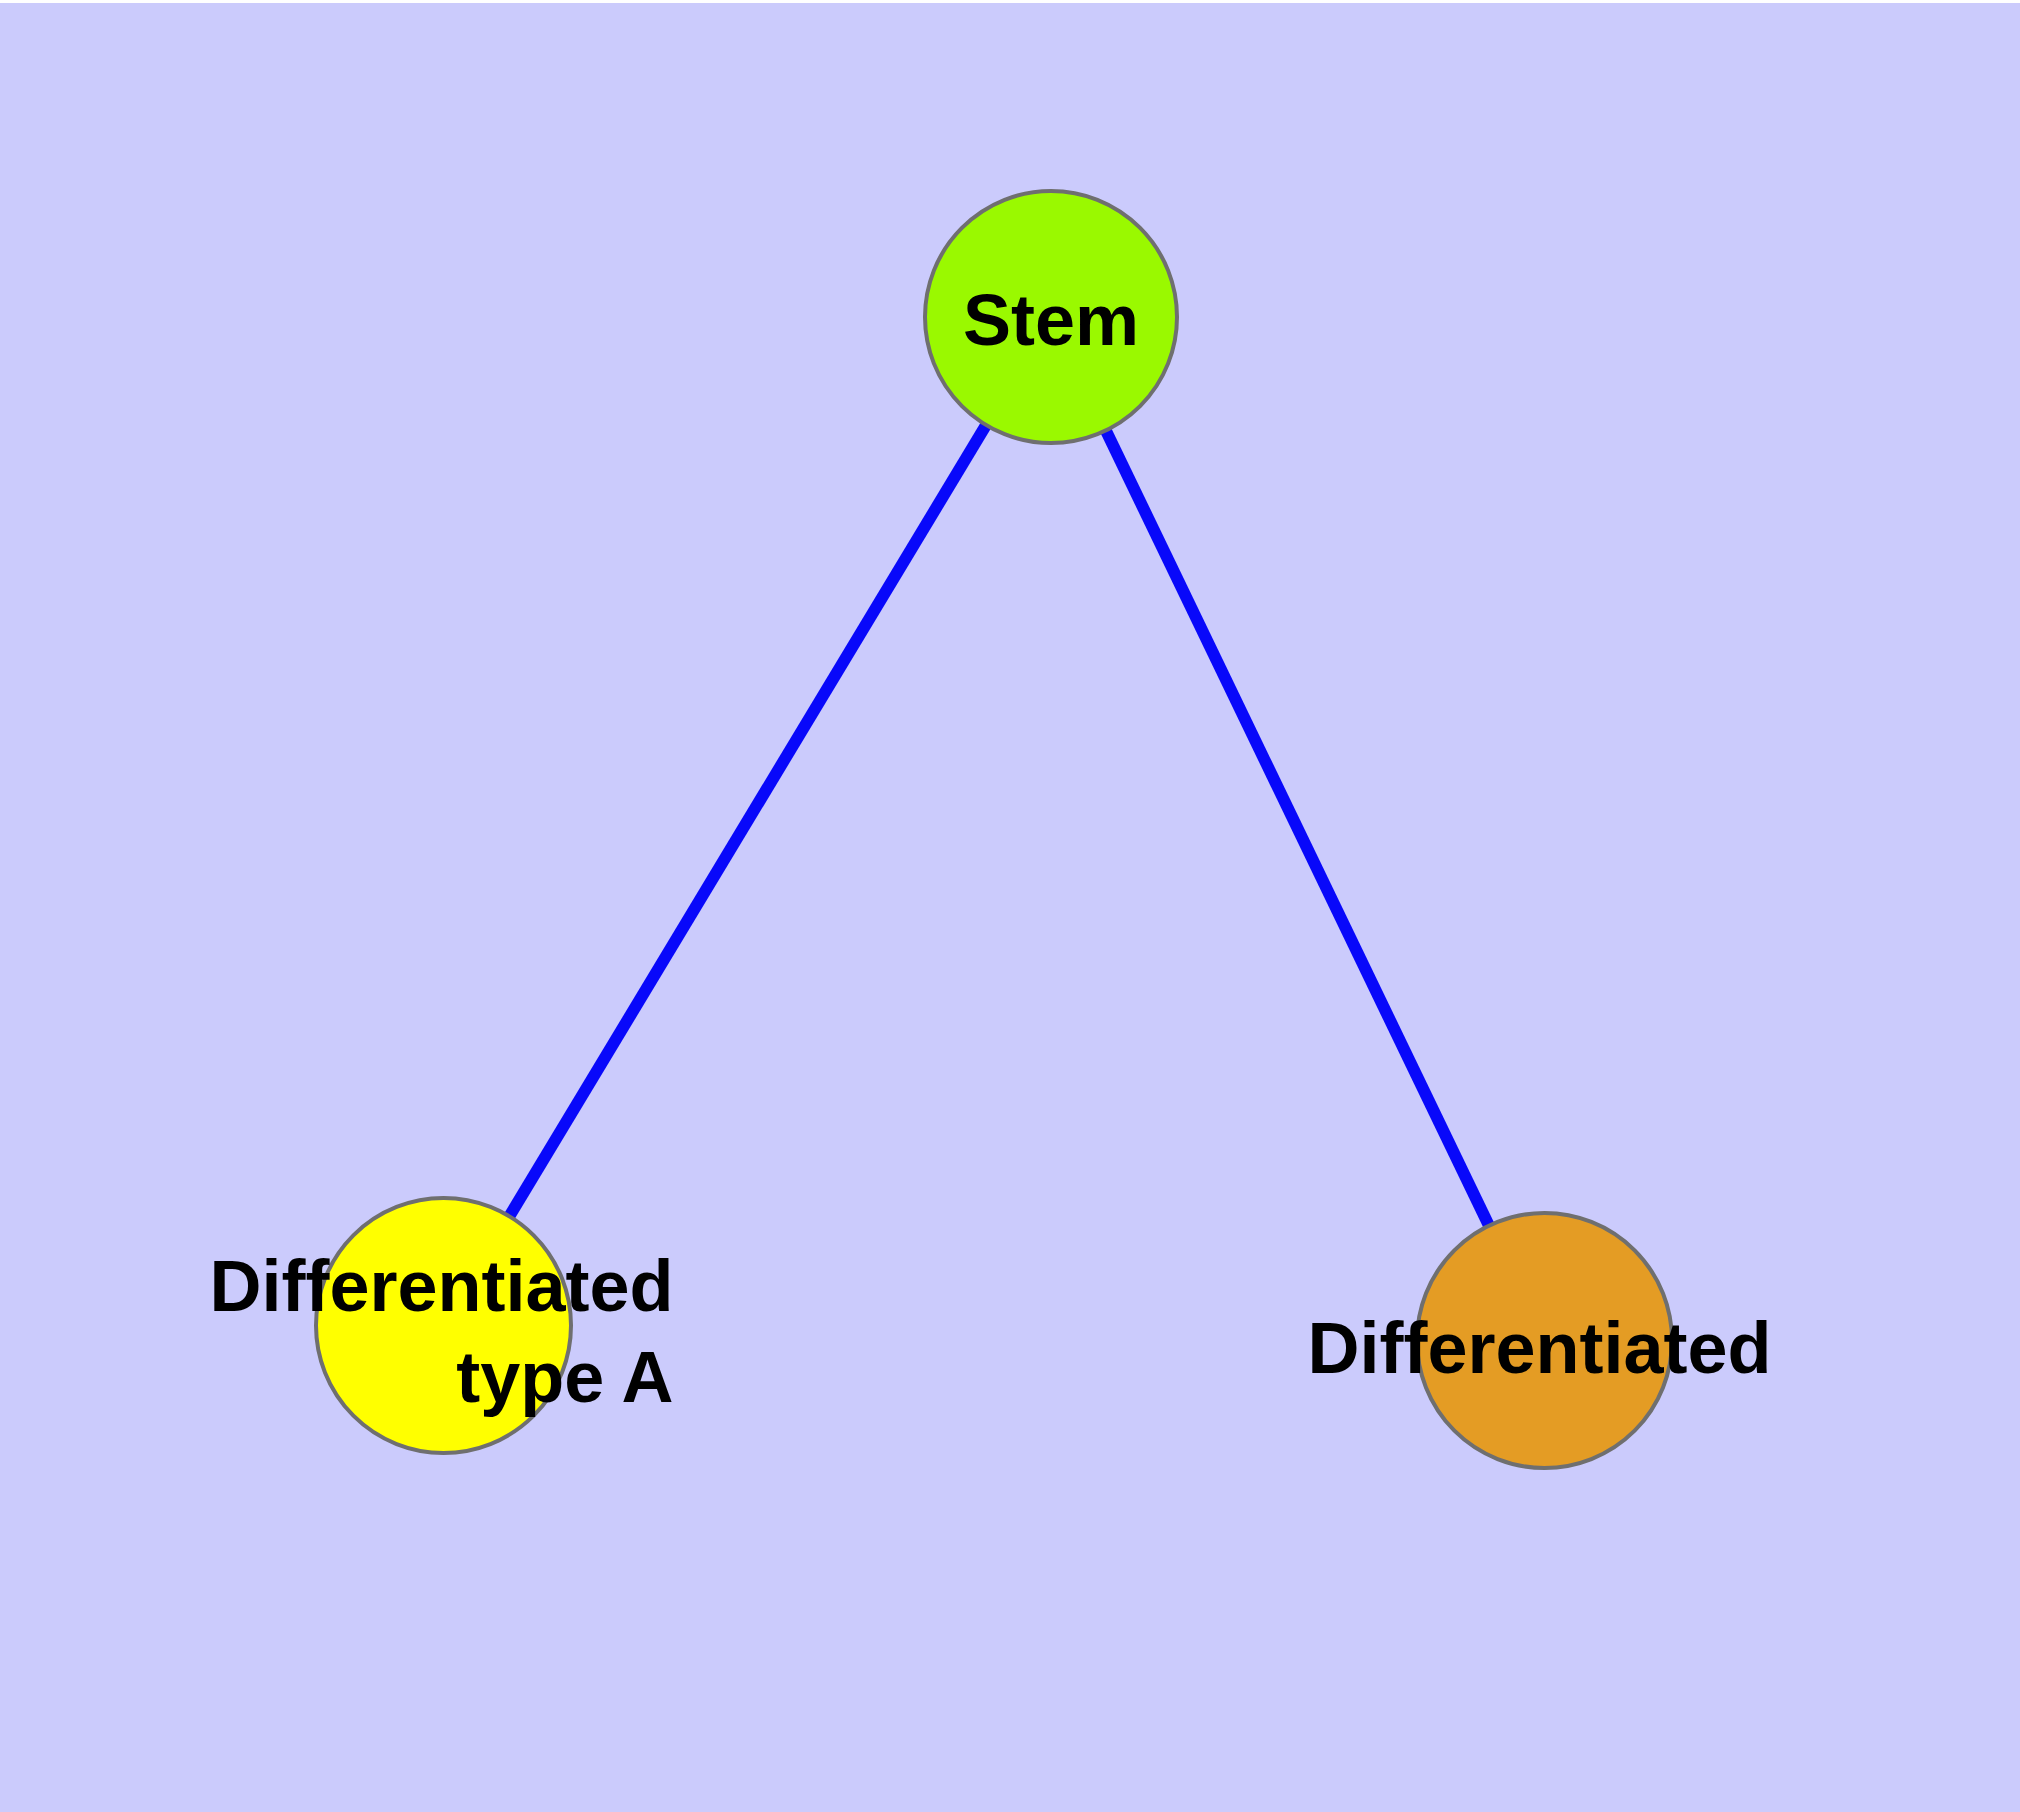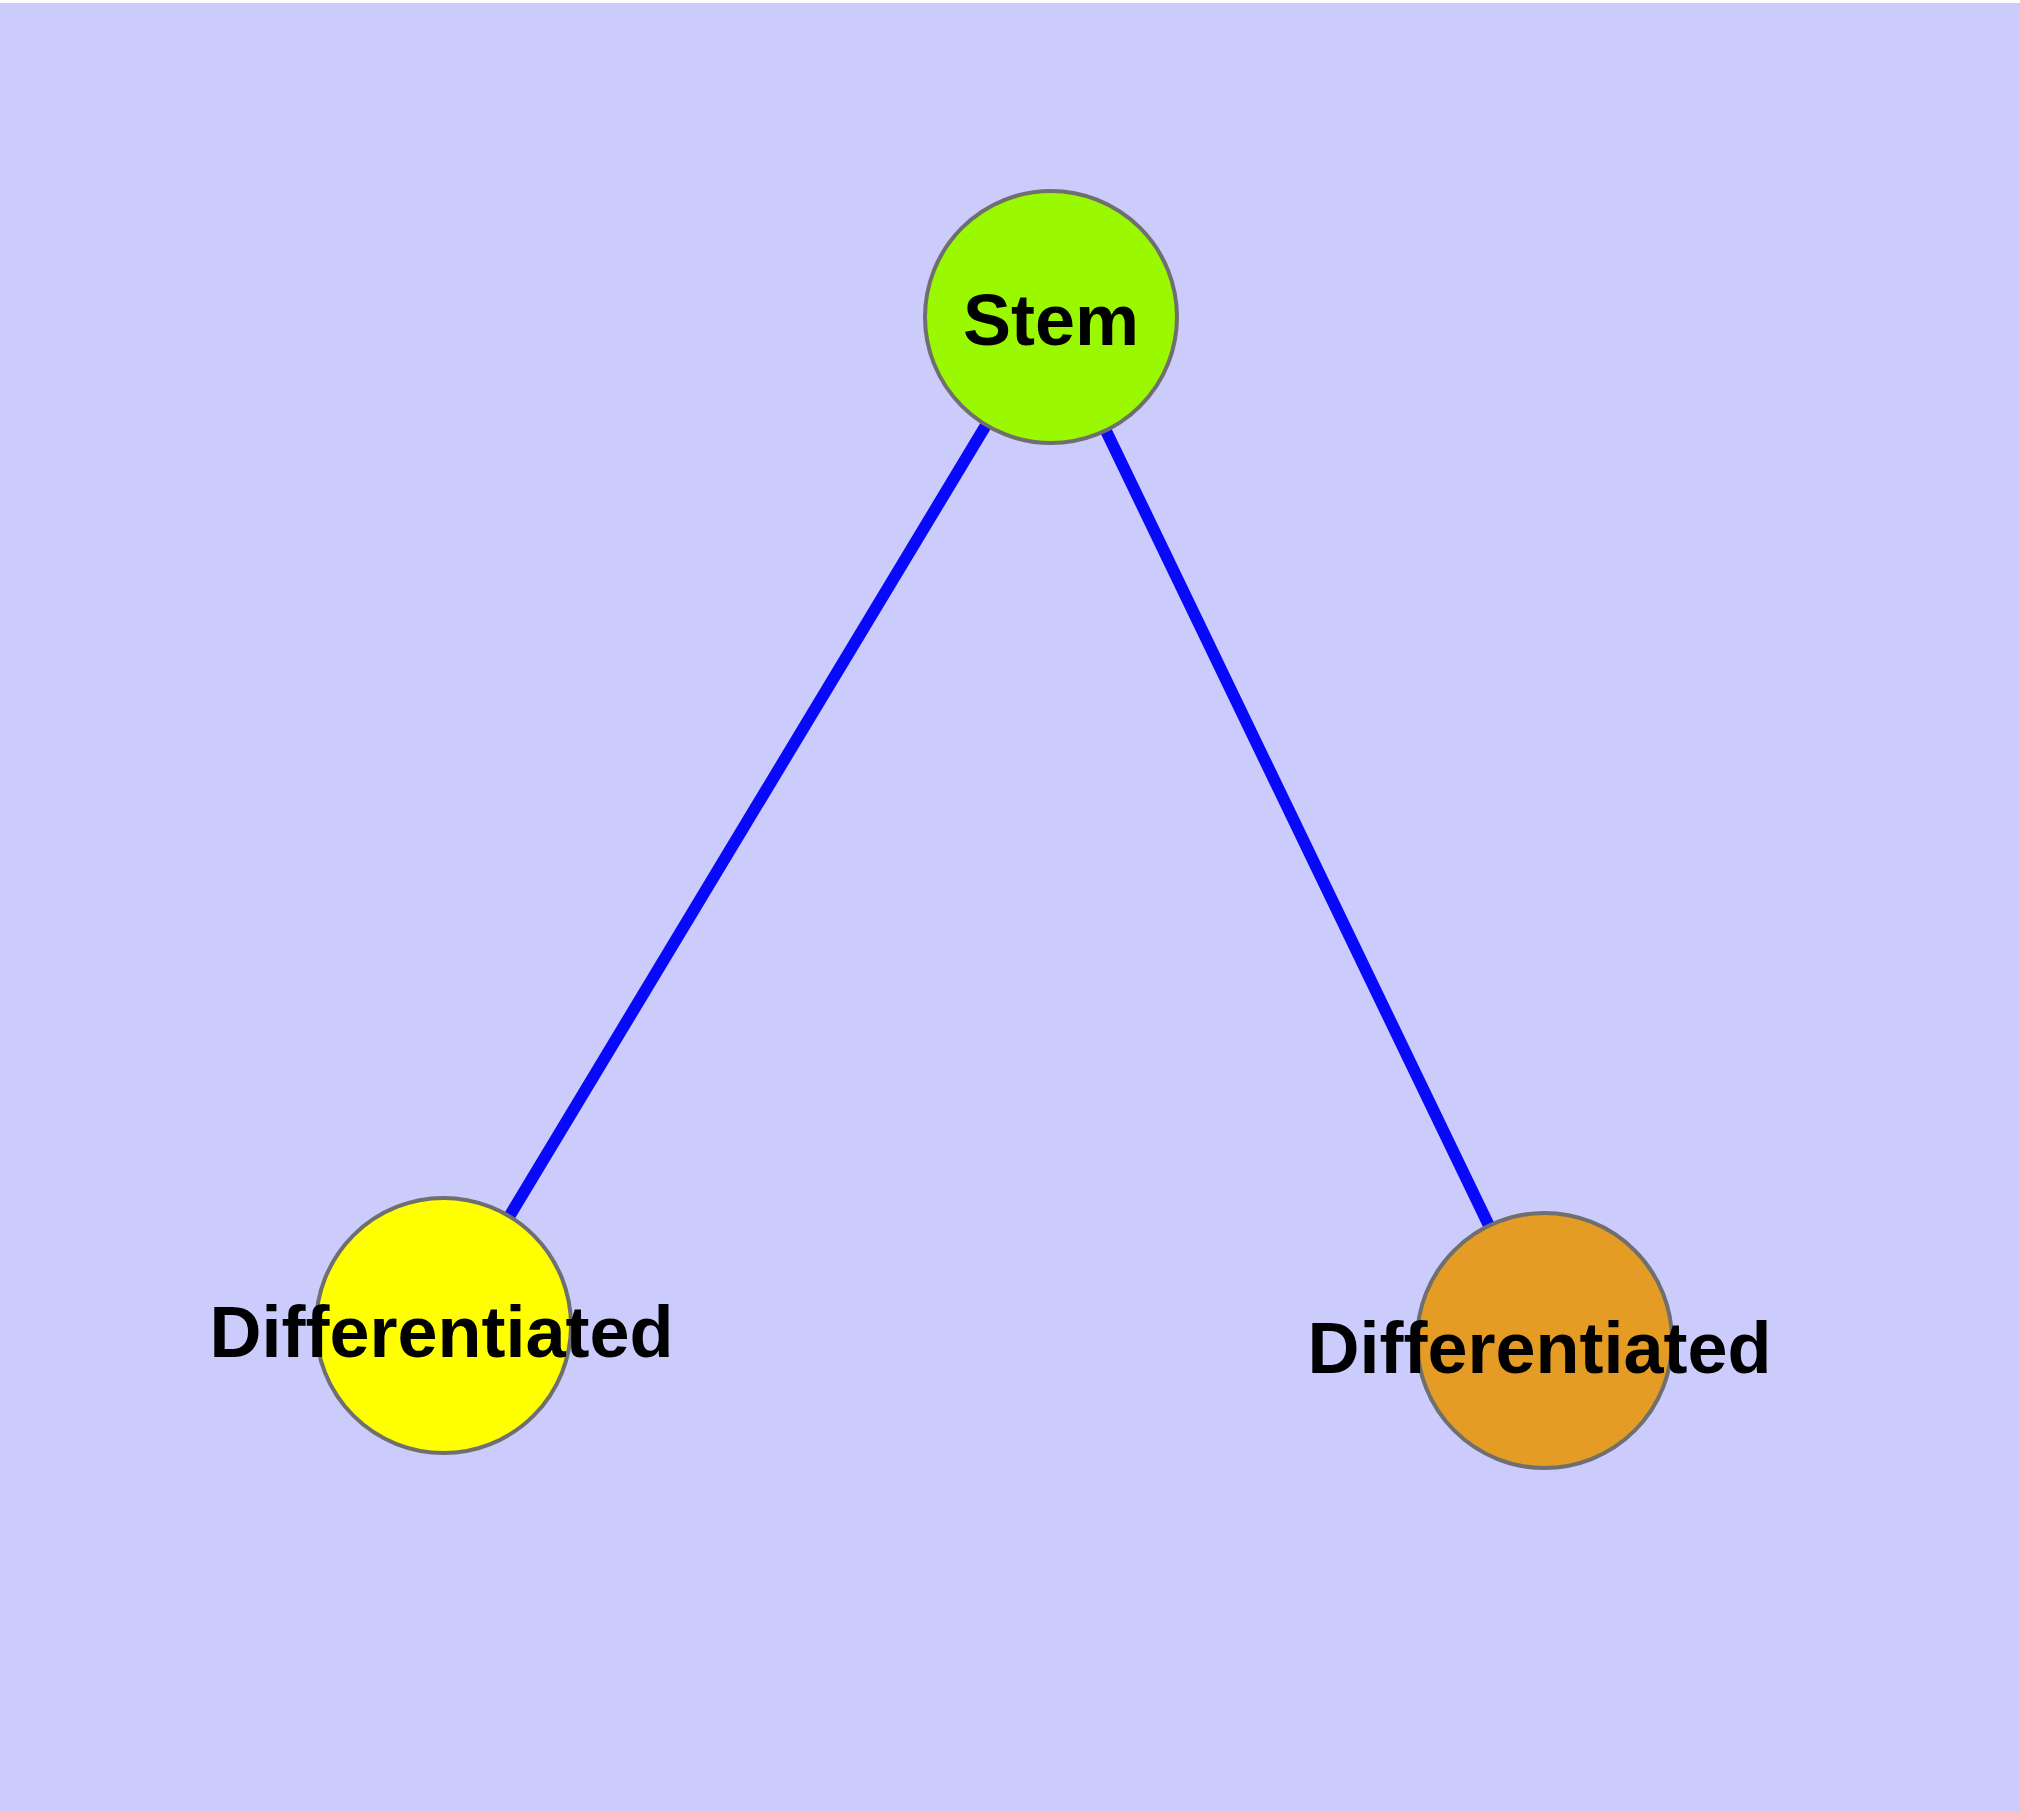--- a/index.html
+++ b/index.html
@@ -69,20 +69,21 @@
   <div class="node" id="node-stem" style="background-color: rgb(154, 249, 0); border-color: rgb(111, 111, 111);"></div>
 
   <div class="node" id="node-a" style="background-color: rgb(255, 255, 0); border-color: rgb(111, 111, 111);"></div>
 
   <div class="node" id="node-b" style="background-color: rgb(228, 156, 36); border-color: rgb(111, 111, 111);"></div>
 
   <div class="node-label" id="label-stem" style="color: rgb(0, 0, 0);">Stem</div>
 
   <div class="node-label" id="label-a" style="color: rgb(0, 0, 0);">
     <span class="line">Differentiated</span>
+    <span class="line">type A</span>
   </div>
 
   <div class="node-label" id="label-b" style="color: rgb(0, 0, 0);">
     <span class="line">Differentiated</span>
   </div>
 
 </div>
 
 
 </body></html>

